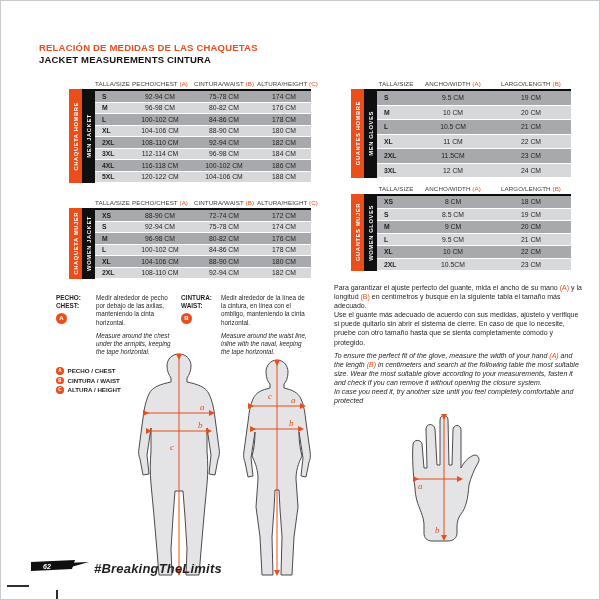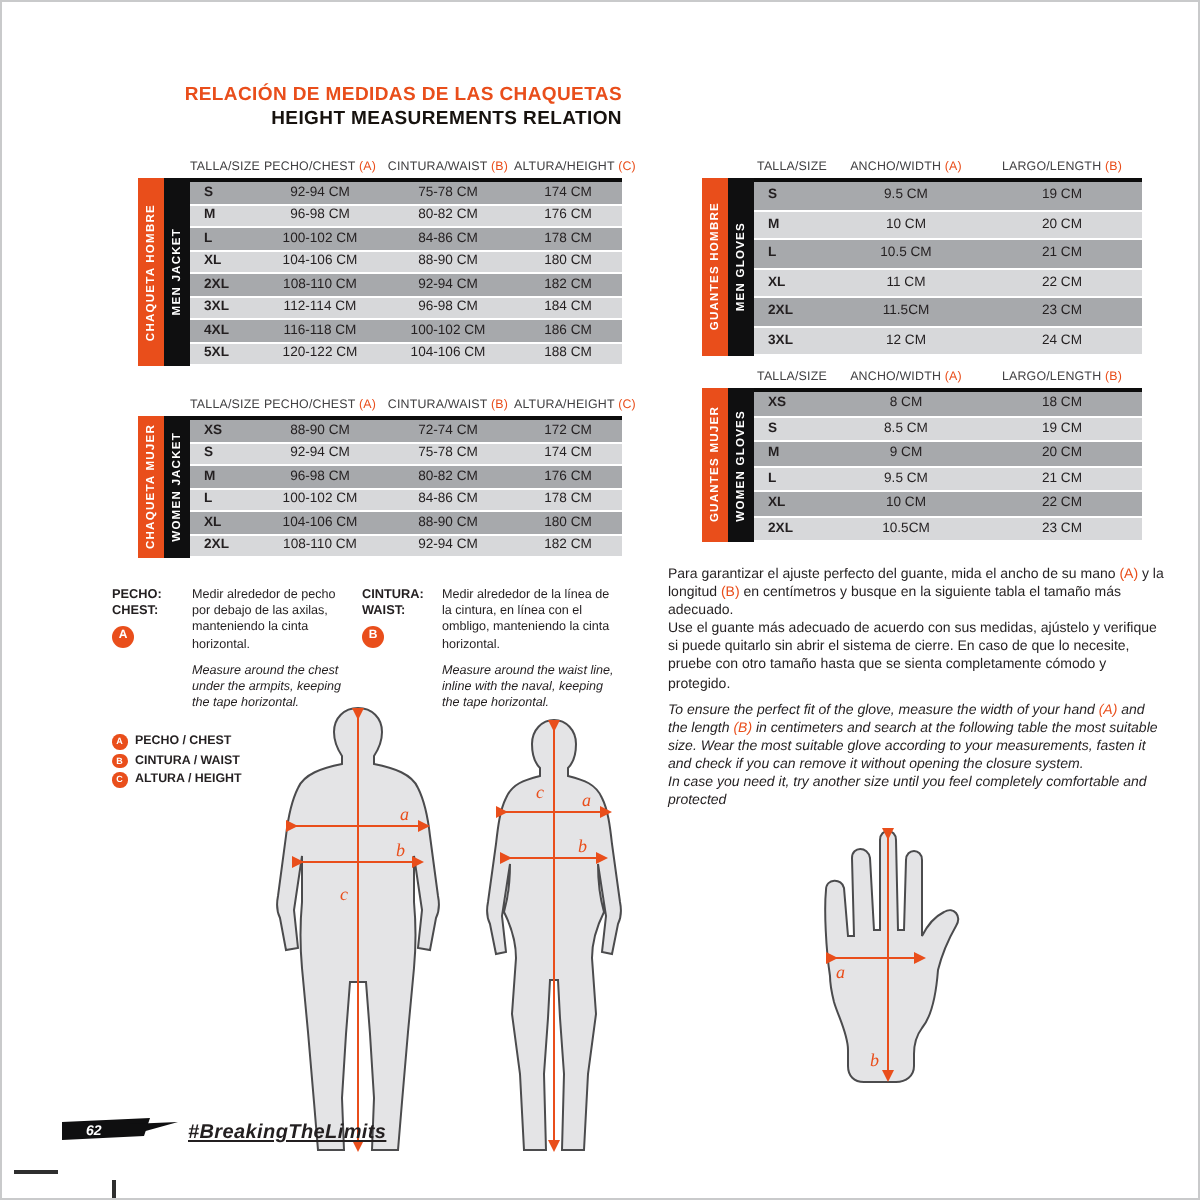--- a/index.html
+++ b/index.html
@@ -6,21 +6,21 @@
     --orange:#e94e1b;
     --ink:#231f20;
     --row-dark:#a7a9ac;
     --row-light:#d7d8da;
   }
   html,body{margin:0;padding:0;background:#fff;}
   body{font-family:"Liberation Sans", sans-serif; -webkit-font-smoothing:antialiased;}
   #page{position:relative;width:598px;height:598px;background:#fff;border:1px solid #c9cacb;overflow:hidden;}
 
   
-  .title{position:absolute;text-align:right;font-weight:bold;font-size:9.5px;line-height:1.25;letter-spacing:.2px;}
+  .title{position:absolute;text-align:left;font-weight:bold;font-size:9.5px;line-height:1.25;letter-spacing:.2px;}
   .title .es{color:var(--orange);}
   .title .en{color:#17120e;}
 
   
   .thead{position:absolute;display:flex;height:10px;align-items:center;}
   .hcell{font-size:6.2px;color:#414042;text-align:center;letter-spacing:.1px;white-space:nowrap;}
   .okey{color:var(--orange);}
 
   
   .stable{position:absolute;display:flex;align-items:stretch;}
@@ -53,32 +53,32 @@
   .para{position:absolute;font-size:7px;line-height:1.3;color:var(--ink);}
   .para.en{font-style:italic;}
 
   .fig{position:absolute;}
   .fig svg{display:block;}
   .sil{fill:#e4e4e6;stroke:#4b4b4d;stroke-width:1;}
   .mline{stroke:var(--orange);stroke-width:1;fill:none;}
   .mlabel{fill:var(--orange);font-style:italic;font-size:9px;font-family:"Liberation Serif",serif;}
 
   
-  .hashtag{position:absolute;font-size:10px;font-weight:bold;font-style:italic;color:var(--ink);letter-spacing:.2px;text-decoration:underline;}
+  .hashtag{position:absolute;font-size:13px;font-weight:bold;font-style:italic;color:var(--ink);letter-spacing:.2px;}
   .pagemark{position:absolute;}
   .cropmark{position:absolute;background:#2e2e2e;}
 </style>
 </head>
 <body>
 
 <div id="page">
 
   <div class="title" style="left:38px;top:41px;width:272px">
     <div class="es">RELACIÓN DE MEDIDAS DE LAS CHAQUETAS</div>
-    <div class="en">HEIGHT MEASUREMENTS RELATION</div>
+    <div class="en">JACKET MEASUREMENTS CINTURA</div>
   </div>
 
   <div class="thead" style="left:94px;top:77px">
     <div class="hcell" style="width:34px"><span>TALLA/SIZE</span></div>
     <div class="hcell" style="width:62px"><span>PECHO/CHEST</span> <span class="okey">(A)</span></div>
     <div class="hcell" style="width:66px"><span>CINTURA/WAIST</span> <span class="okey">(B)</span></div>
     <div class="hcell" style="width:54px"><span>ALTURA/HEIGHT</span> <span class="okey">(C)</span></div>
   </div>
 
   <div class="stable" style="left:68px;top:88px;--rh:11.5px">

